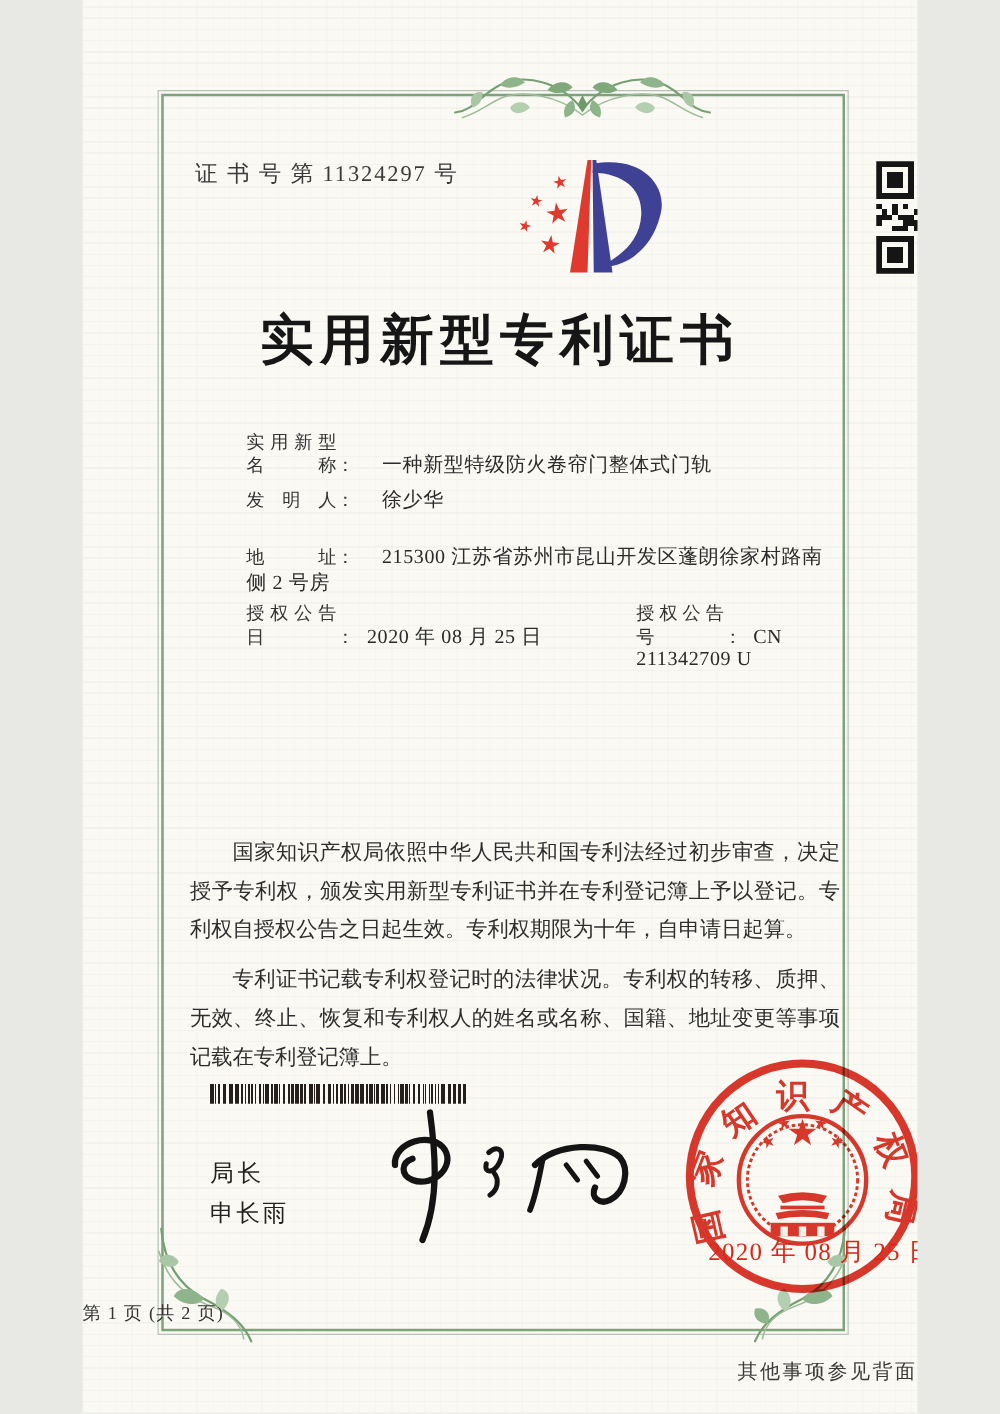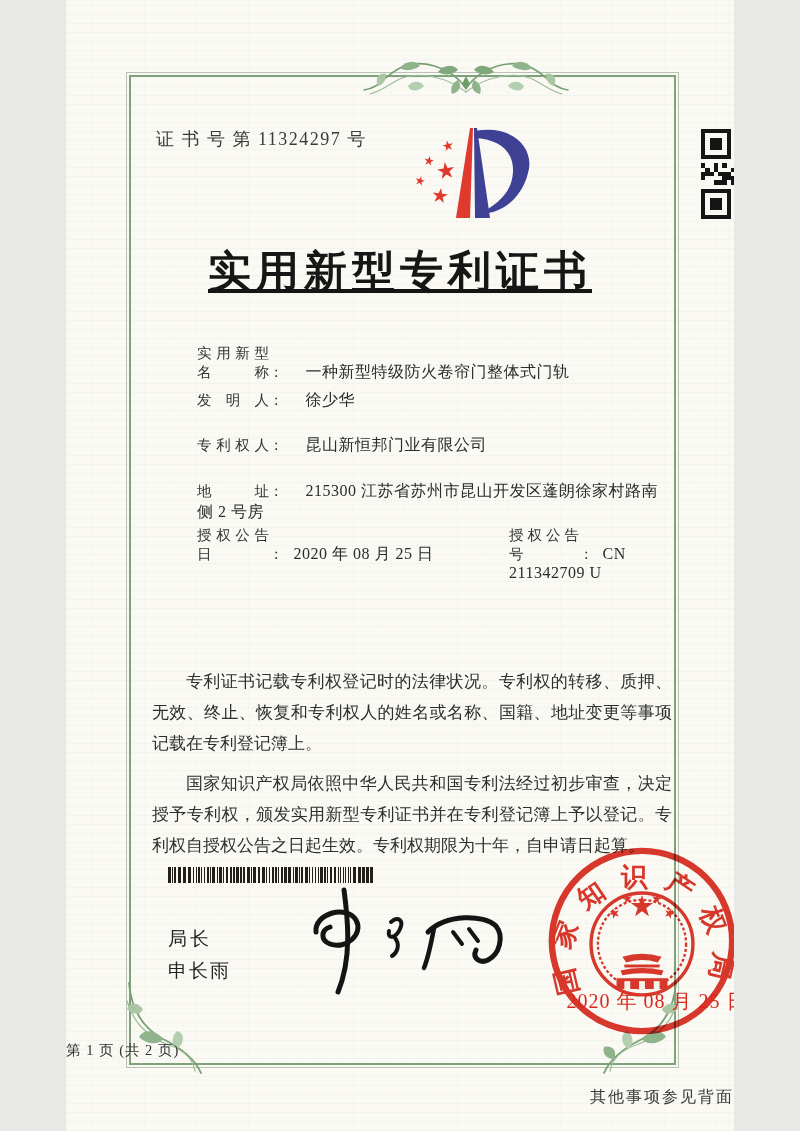--- a/index.html
+++ b/index.html
@@ -11,21 +11,21 @@
       #faf9f4;
     font-family:"Liberation Serif","DejaVu Serif",serif;
     color:#2b2b2b;overflow:hidden;
   }
   .frame-outer{position:absolute;left:60px;top:72px;right:55px;bottom:63px;border:1px solid #b8c3b4;}
   .frame-inner{position:absolute;inset:2px;border:2px solid #7ea37b;}
   .cert-no{position:absolute;left:90px;top:127px;font-size:18px;letter-spacing:1.5px;color:#3a3a3a;}
   .logo{position:absolute;left:338px;top:124px;width:130px;height:98px;}
   .qr{position:absolute;left:635px;top:129px;width:90px;height:90px;}
   .title{position:absolute;left:0;right:0;top:243px;text-align:center;
-    font-size:43px;font-weight:bold;letter-spacing:5px;color:#161616;text-decoration:underline;}
+    font-size:43px;font-weight:bold;letter-spacing:5px;color:#161616;}
   .fields{position:absolute;left:103px;top:344px;right:70px;}
   .frow{position:relative;height:45.5px;font-size:16px;margin-left:28px;}
   .flabel{display:inline-block;width:72px;font-size:14.5px;text-align:justify;text-align-last:justify;vertical-align:baseline;color:#333;}
   .fcolon{font-size:14.5px;color:#333;}
   .fvalue{margin-left:22px;letter-spacing:0.5px;}
   .grant-no{position:absolute;left:312px;top:0;}
   .grant-no .fvalue{margin-left:9px;}
   .paras{position:absolute;left:86px;right:62px;top:666px;font-size:17px;line-height:31px;text-align:justify;color:#2e2e2e;}
   .paras p{margin:0 0 9px 0;text-indent:2em;}
   .barcode{position:absolute;left:102px;top:867px;width:208px;height:16px;}
@@ -241,36 +241,33 @@
   <div class="title">实用新型专利证书</div>
 
   <div class="fields">
     <div class="frow">
       <span class="flabel">实用新型名称</span><span class="fcolon">：</span><span class="fvalue">一种新型特级防火卷帘门整体式门轨</span>
     </div>
     <div class="frow">
       <span class="flabel">发明人</span><span class="fcolon">：</span><span class="fvalue">徐少华</span>
     </div>
     <div class="frow">
-      <span class="flabel">专利权人</span><span class="fcolon">：</span><span class="fvalue">昆山新恒邦门业有限公司</span>
-    </div>
-    <div class="frow">
       <span class="flabel">地址</span><span class="fcolon">：</span><span class="fvalue">215300 江苏省苏州市昆山开发区蓬朗徐家村路南侧 2 号房</span>
     </div>
     <div class="frow">
       <span class="flabel">授权公告日</span><span class="fcolon">：</span><span class="fvalue" style="margin-left:10px">2020 年 08 月 25 日</span>
       <span class="grant-no">
         <span class="flabel" style="width:70px">授权公告号</span><span class="fcolon">：</span><span class="fvalue">CN 211342709 U</span>
       </span>
     </div>
   </div>
 
   <div class="paras">
+    <p>国家知识产权局依照中华人民共和国专利法经过初步审查，决定授予专利权，颁发实用新型专利证书并在专利登记簿上予以登记。专利权自授权公告之日起生效。专利权期限为十年，自申请日起算。</p>
     <p>专利证书记载专利权登记时的法律状况。专利权的转移、质押、无效、终止、恢复和专利权人的姓名或名称、国籍、地址变更等事项记载在专利登记簿上。</p>
-    <p>国家知识产权局依照中华人民共和国专利法经过初步审查，决定授予专利权，颁发实用新型专利证书并在专利登记簿上予以登记。专利权自授权公告之日起生效。专利权期限为十年，自申请日起算。</p>
   </div>
 
   <div class="barcode">
     <svg id="barcode" viewBox="0 0 208 16" width="208" height="16" preserveAspectRatio="none" shape-rendering="crispEdges">
         <rect x="0" y="0" width="3" height="16" fill="#241f1a"></rect>
         <rect x="4" y="0" width="1" height="16" fill="#241f1a"></rect>
         <rect x="6" y="0" width="2" height="16" fill="#241f1a"></rect>
         <rect x="10" y="0" width="3" height="16" fill="#241f1a"></rect>
         <rect x="15" y="0" width="3" height="16" fill="#241f1a"></rect>
         <rect x="20" y="0" width="3" height="16" fill="#241f1a"></rect>

